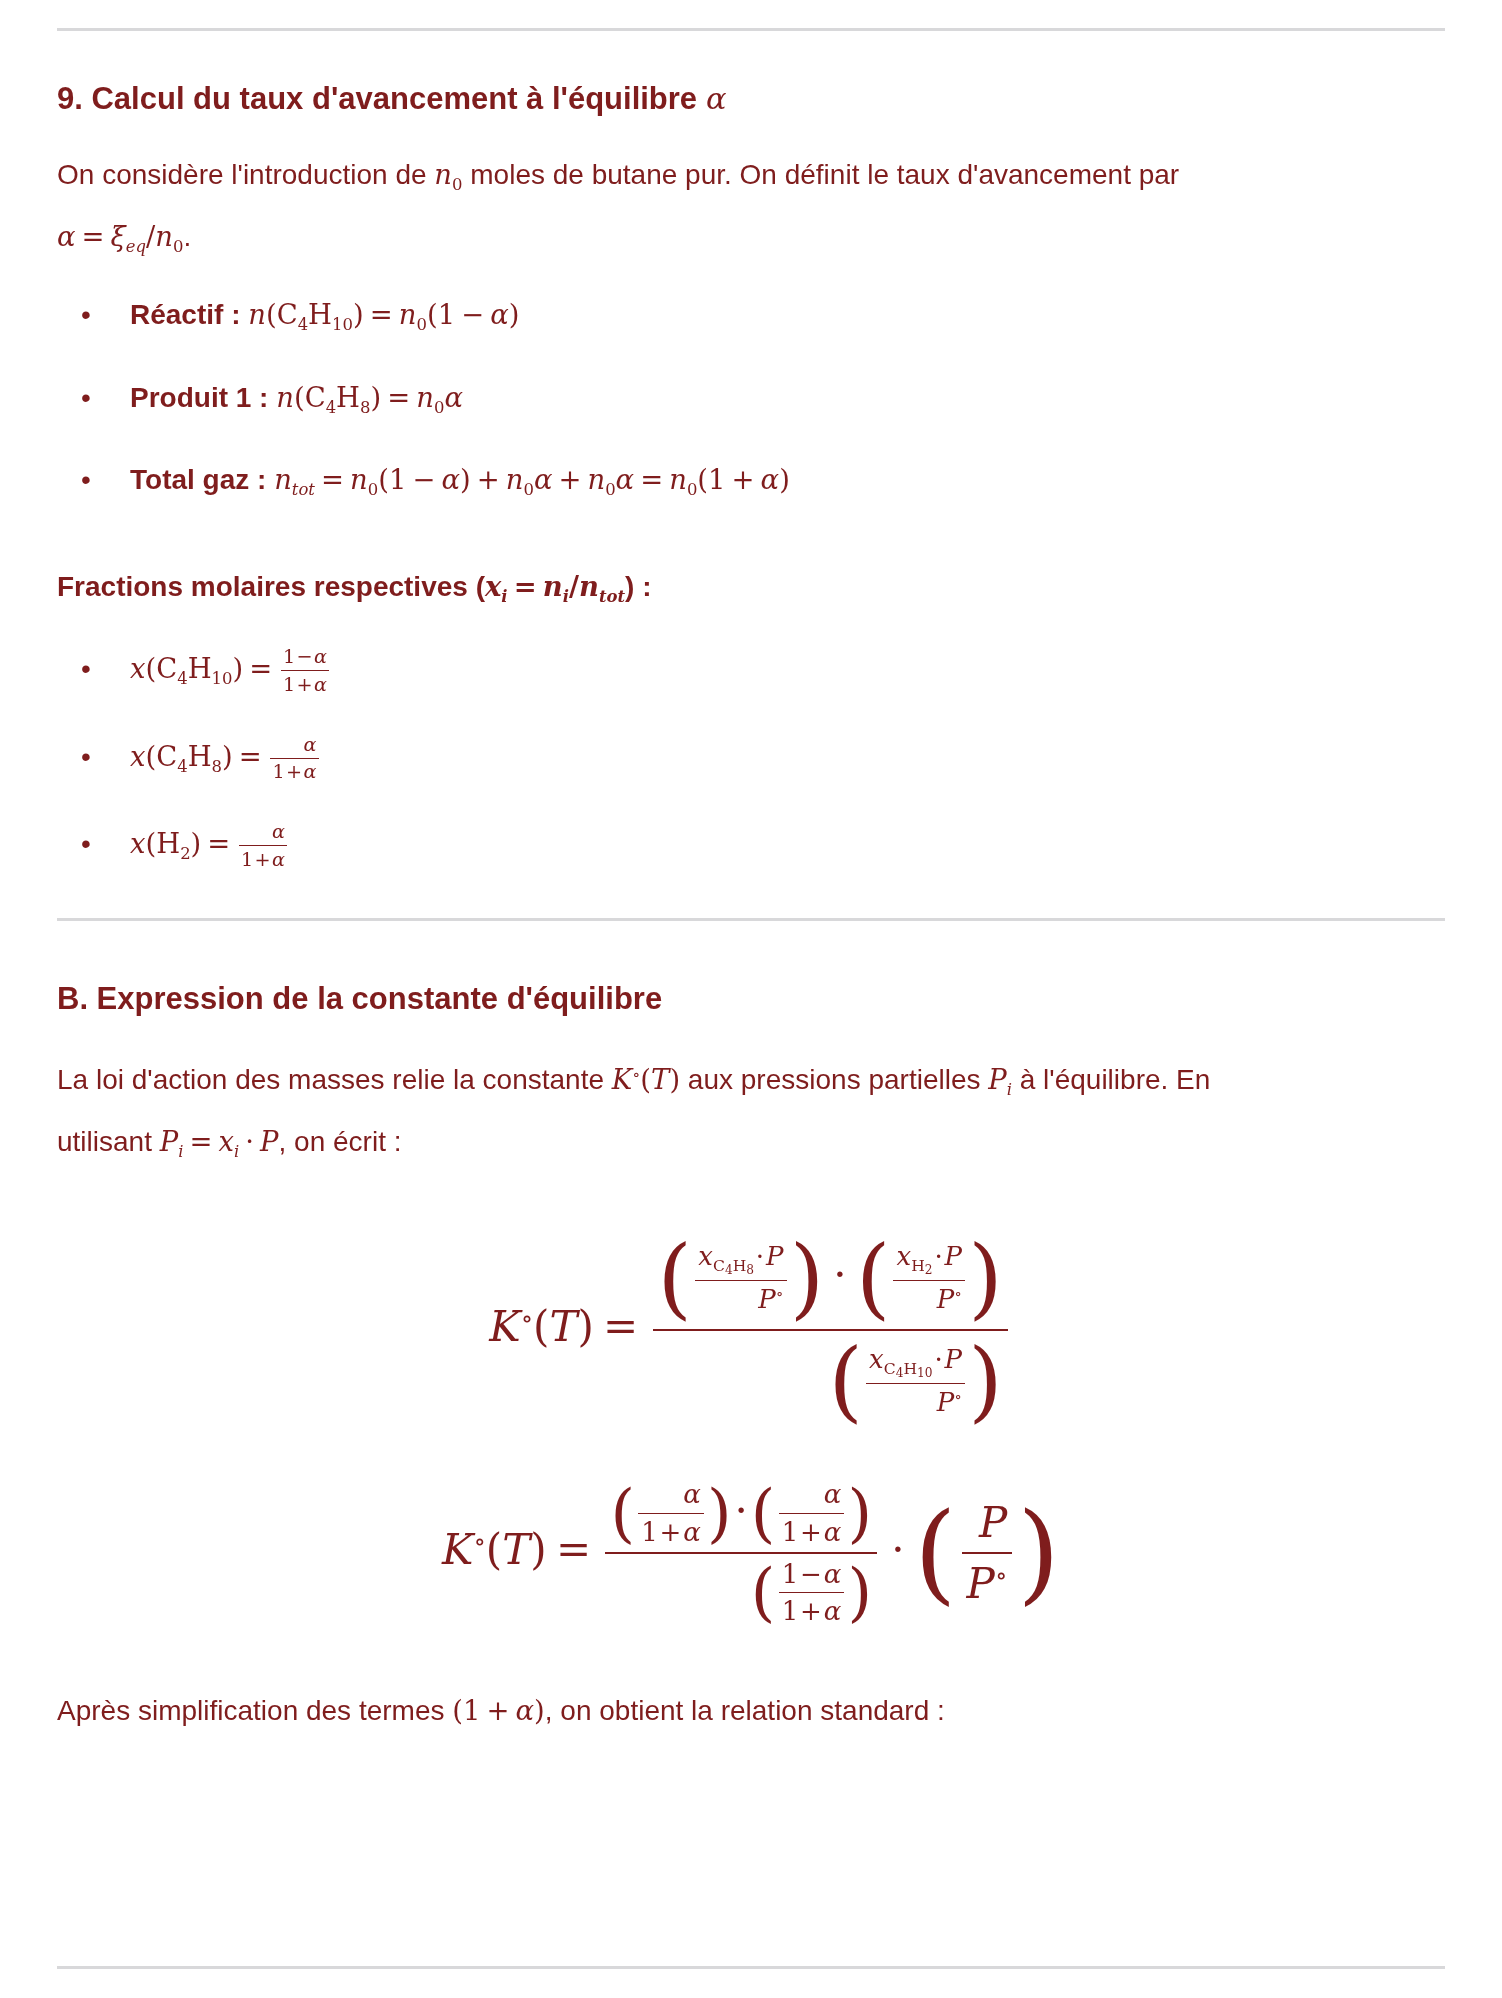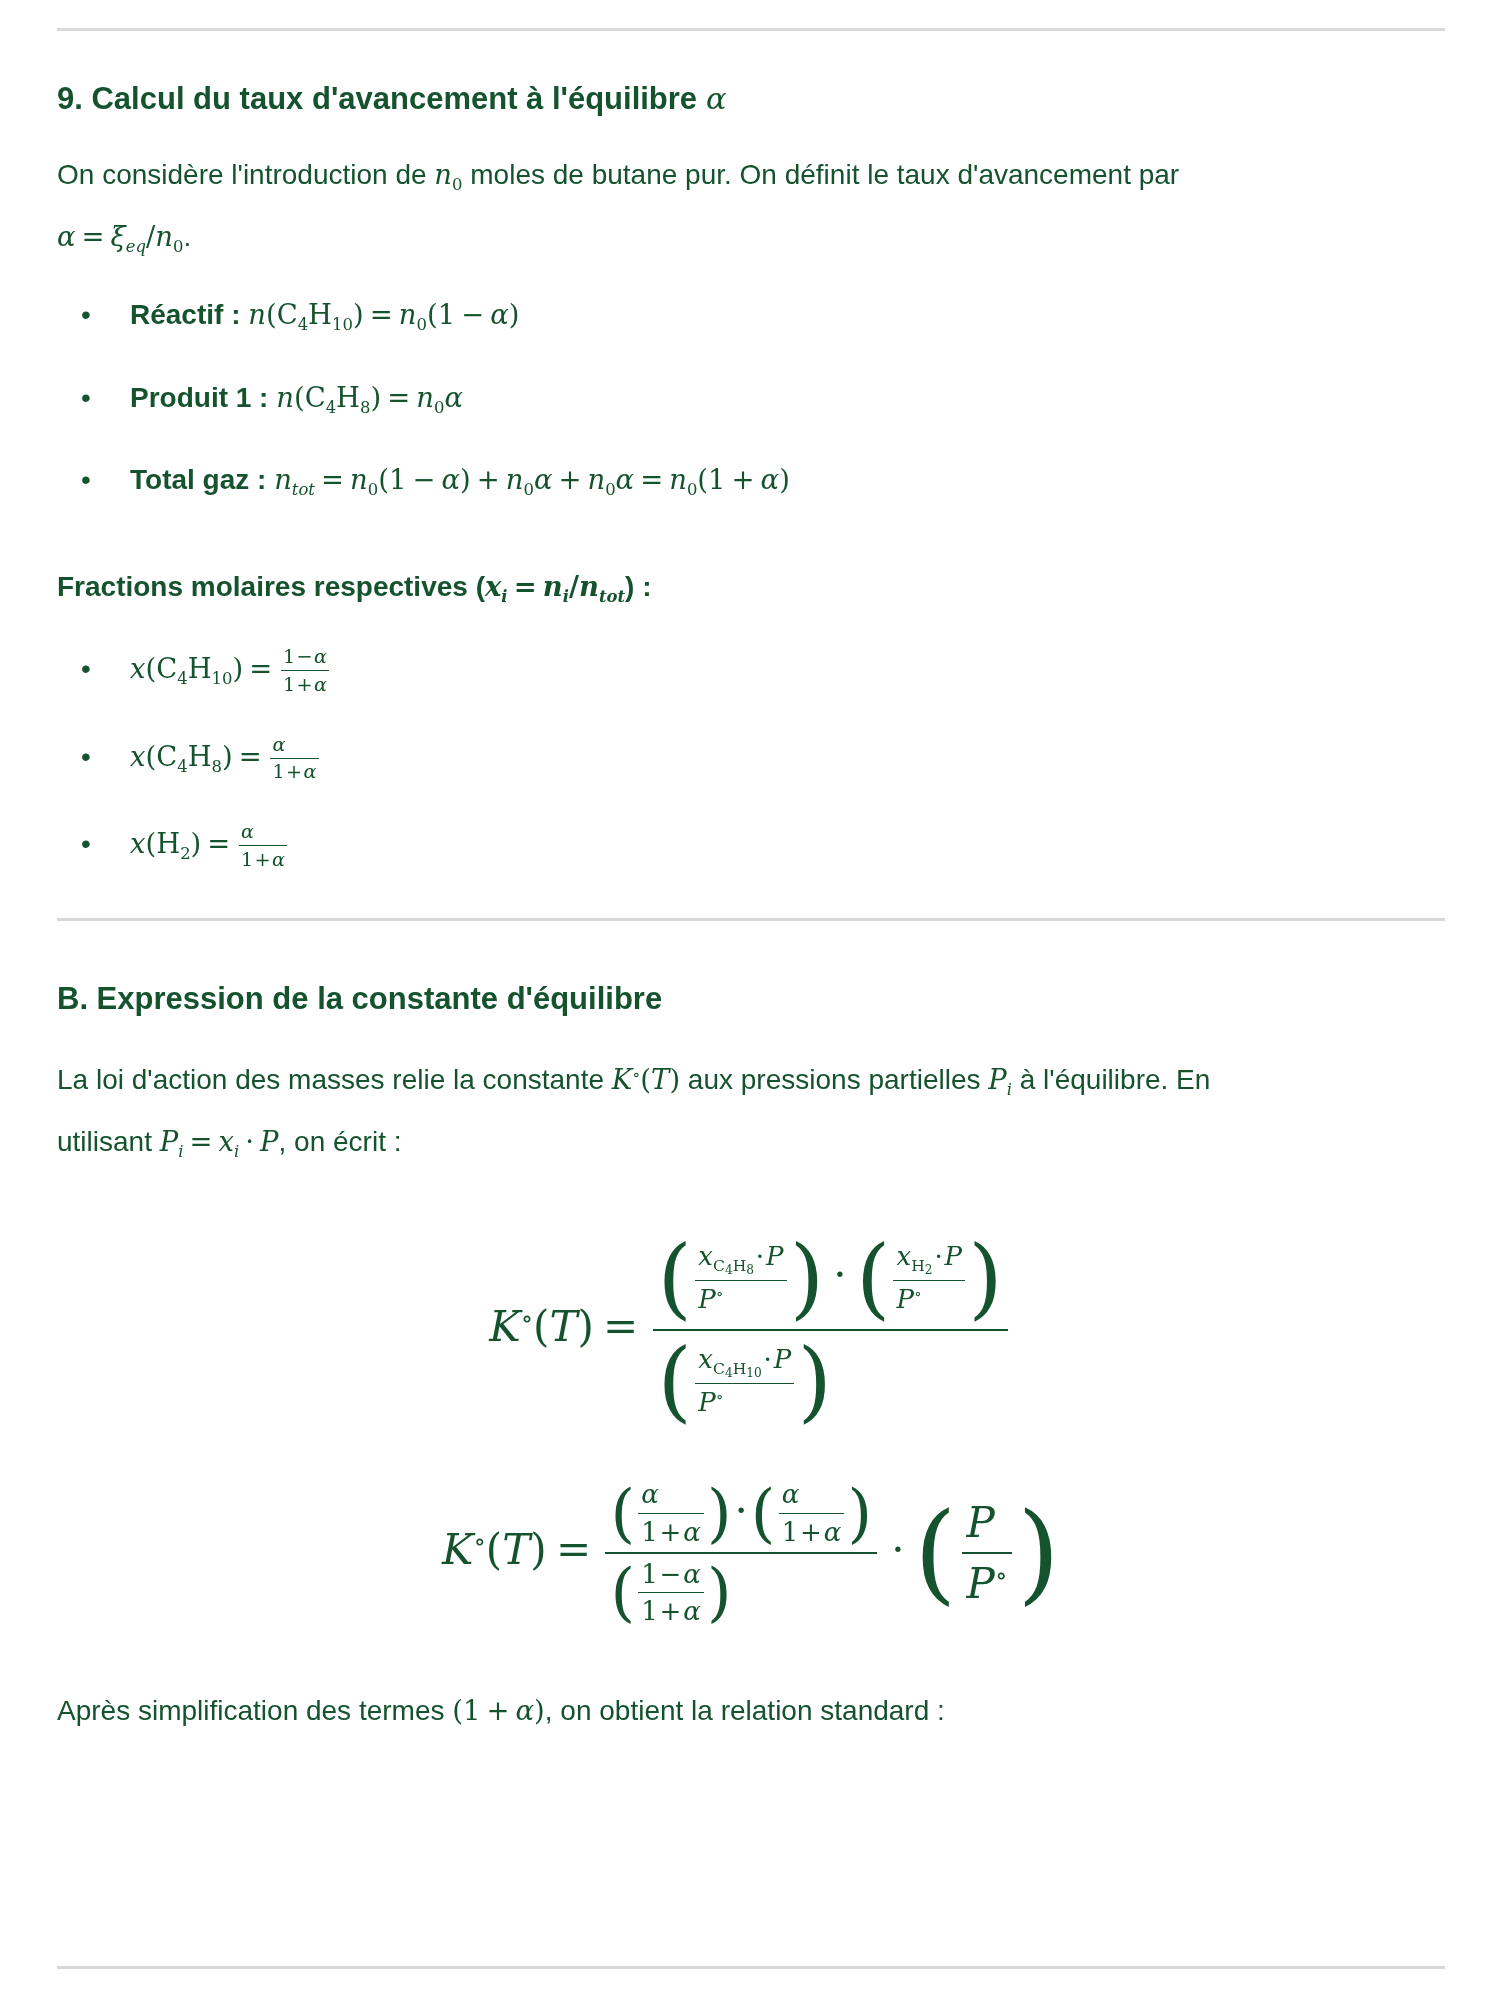--- a/index.html
+++ b/index.html
@@ -3,21 +3,21 @@
 <meta charset="utf-8">
 <style>
   html,body { margin:0; padding:0; background:#ffffff; }
   .page {
     position:relative;
     width:1502px; height:1998px;
     box-sizing:border-box;
     padding:28px 57px 0;
     overflow:hidden;
     background:#ffffff;
-    color:#14532d;
+    color:#7f1d1d;
     font-family:"Liberation Sans", sans-serif;
   }
   .rule { border:0; border-top:3px solid #d8d8da; margin:0; }
   .rule-bottom { position:absolute; left:57px; right:57px; top:1966px; border-top:3px solid #d8d8da; }
   h2 { font-size:31px; font-weight:700; line-height:1.3; margin:48px 0 0; }
   .h2b { margin-top:58px; }
   .body { font-size:28px; line-height:52px; margin:30px 0 0; font-weight:400; }
   .bold { font-weight:700; }
   .mt44 { margin-top:44px; }
   .mt48 { margin-top:48px; }
@@ -31,21 +31,21 @@
   
   .math { font-family:"DejaVu Serif","DejaVu Sans",serif; font-size:0.98em; white-space:nowrap; }
   .hmath { margin-left:9px; font-weight:400; }
   .mi { font-style:italic; }
   .mr { font-style:normal; }
   .mo { margin:0 0.22em; }
   .mo2 { margin:0 0.07em; }
   .msub { font-size:0.6em; vertical-align:-0.35em; }
   .msub .msub { font-size:0.78em; vertical-align:-0.28em; }
   .msup { font-size:0.6em; vertical-align:0.55em; }
-  .mfrac { display:inline-flex; flex-direction:column; vertical-align:middle; text-align:left; margin:0 0.12em; line-height:1.2; }
+  .mfrac { display:inline-flex; flex-direction:column; vertical-align:middle; text-align:right; margin:0 0.12em; line-height:1.2; }
   .mfrac .num, .mfrac .den { display:block; padding:0 0.12em; }
   .mfrac .bar { border-top:0.065em solid currentColor; margin:0.1em 0; align-self:stretch; }
   .mparen { font-style:normal; }
   .mparen.big { vertical-align:middle; display:inline-block; line-height:1.05; }
 
   .formula { text-align:center; font-size:42px; margin:54px 0 0; line-height:1.1; }
   .formula .math { display:inline-block; font-size:1em; }
   .f2 { margin-top:52px; }
 </style>
 </head>

